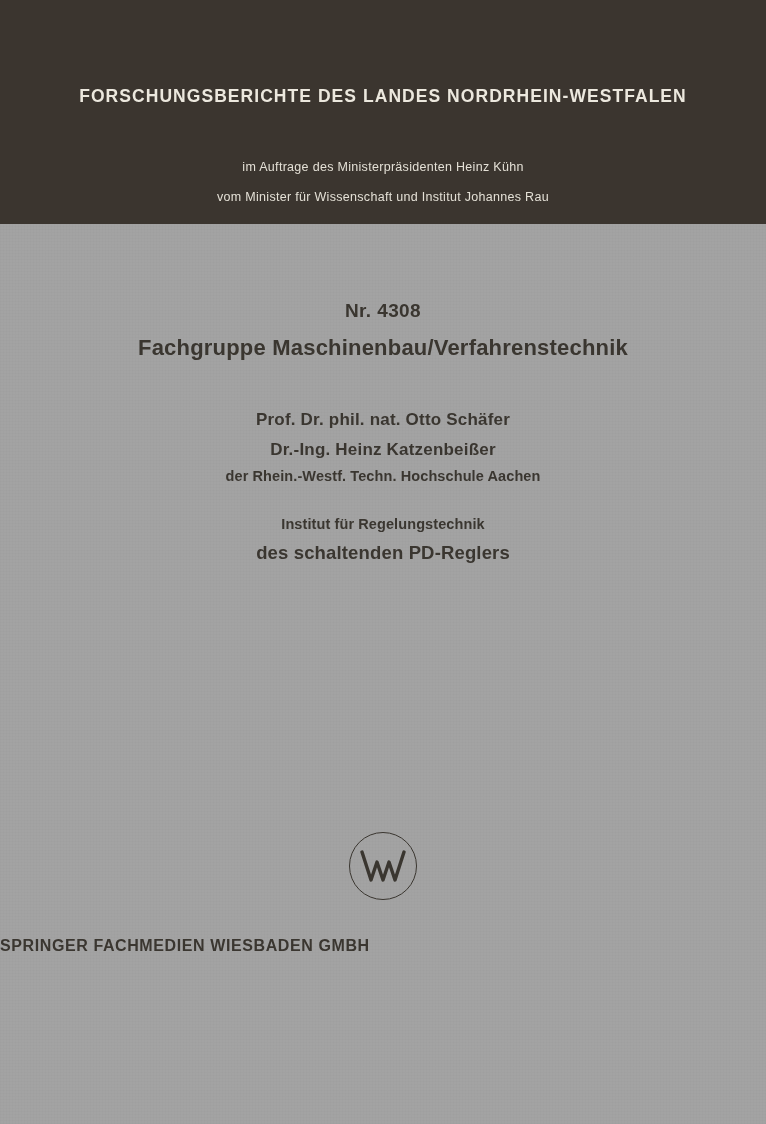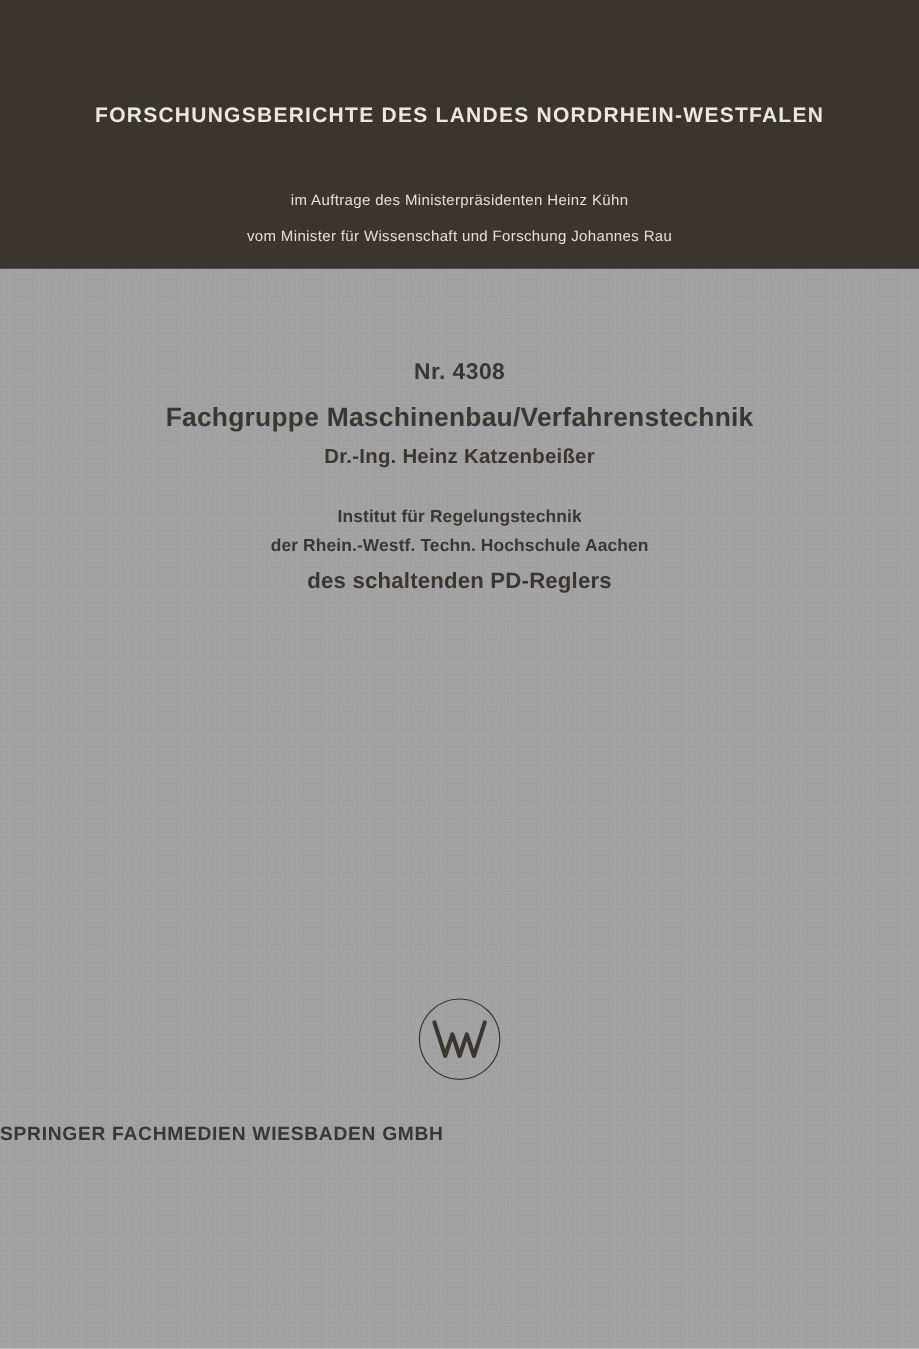--- a/index.html
+++ b/index.html
@@ -153,31 +153,32 @@
 </style>
 </head>
 <body>
 
 <div class="page">
   <div class="paper-texture"></div>
 
   <div class="header-band">
     <div class="series-title">FORSCHUNGSBERICHTE DES LANDES NORDRHEIN-WESTFALEN</div>
     <div class="hrsg-line2">im Auftrage des Ministerpräsidenten Heinz Kühn</div>
-    <div class="hrsg-line3">vom Minister für Wissenschaft und Forschung Johannes Rau</div>
+    <div class="hrsg-line3">vom Minister für Wissenschaft und Institut Johannes Rau</div>
   </div>
 
   <div class="body-block">
     <div class="nr">Nr. 4308</div>
     <div class="fachgruppe">Fachgruppe Maschinenbau/Verfahrenstechnik</div>
 
+    <div class="author author-1">Prof. Dr. phil. nat. Otto Schäfer</div>
     <div class="author author-2">Dr.-Ing. Heinz Katzenbeißer</div>
 
+    <div class="institute institute-2">der Rhein.-Westf. Techn. Hochschule Aachen</div>
     <div class="institute institute-1">Institut für Regelungstechnik</div>
-    <div class="institute institute-2">der Rhein.-Westf. Techn. Hochschule Aachen</div>
 
     <div class="title title-2">des schaltenden PD-Reglers</div>
   </div>
 
   <div class="logo-wrap">
     <div class="logo-circle">
       <svg width="46" height="34" viewBox="0 0 46 34" aria-hidden="true">
         <path d="M2 3 L11 31 L17 13 L23 31 L29 13 L35 31 L44 3" fill="none" stroke="#3a3630" stroke-width="3.4" stroke-linecap="round" stroke-linejoin="round"></path>
       </svg>
     </div>

